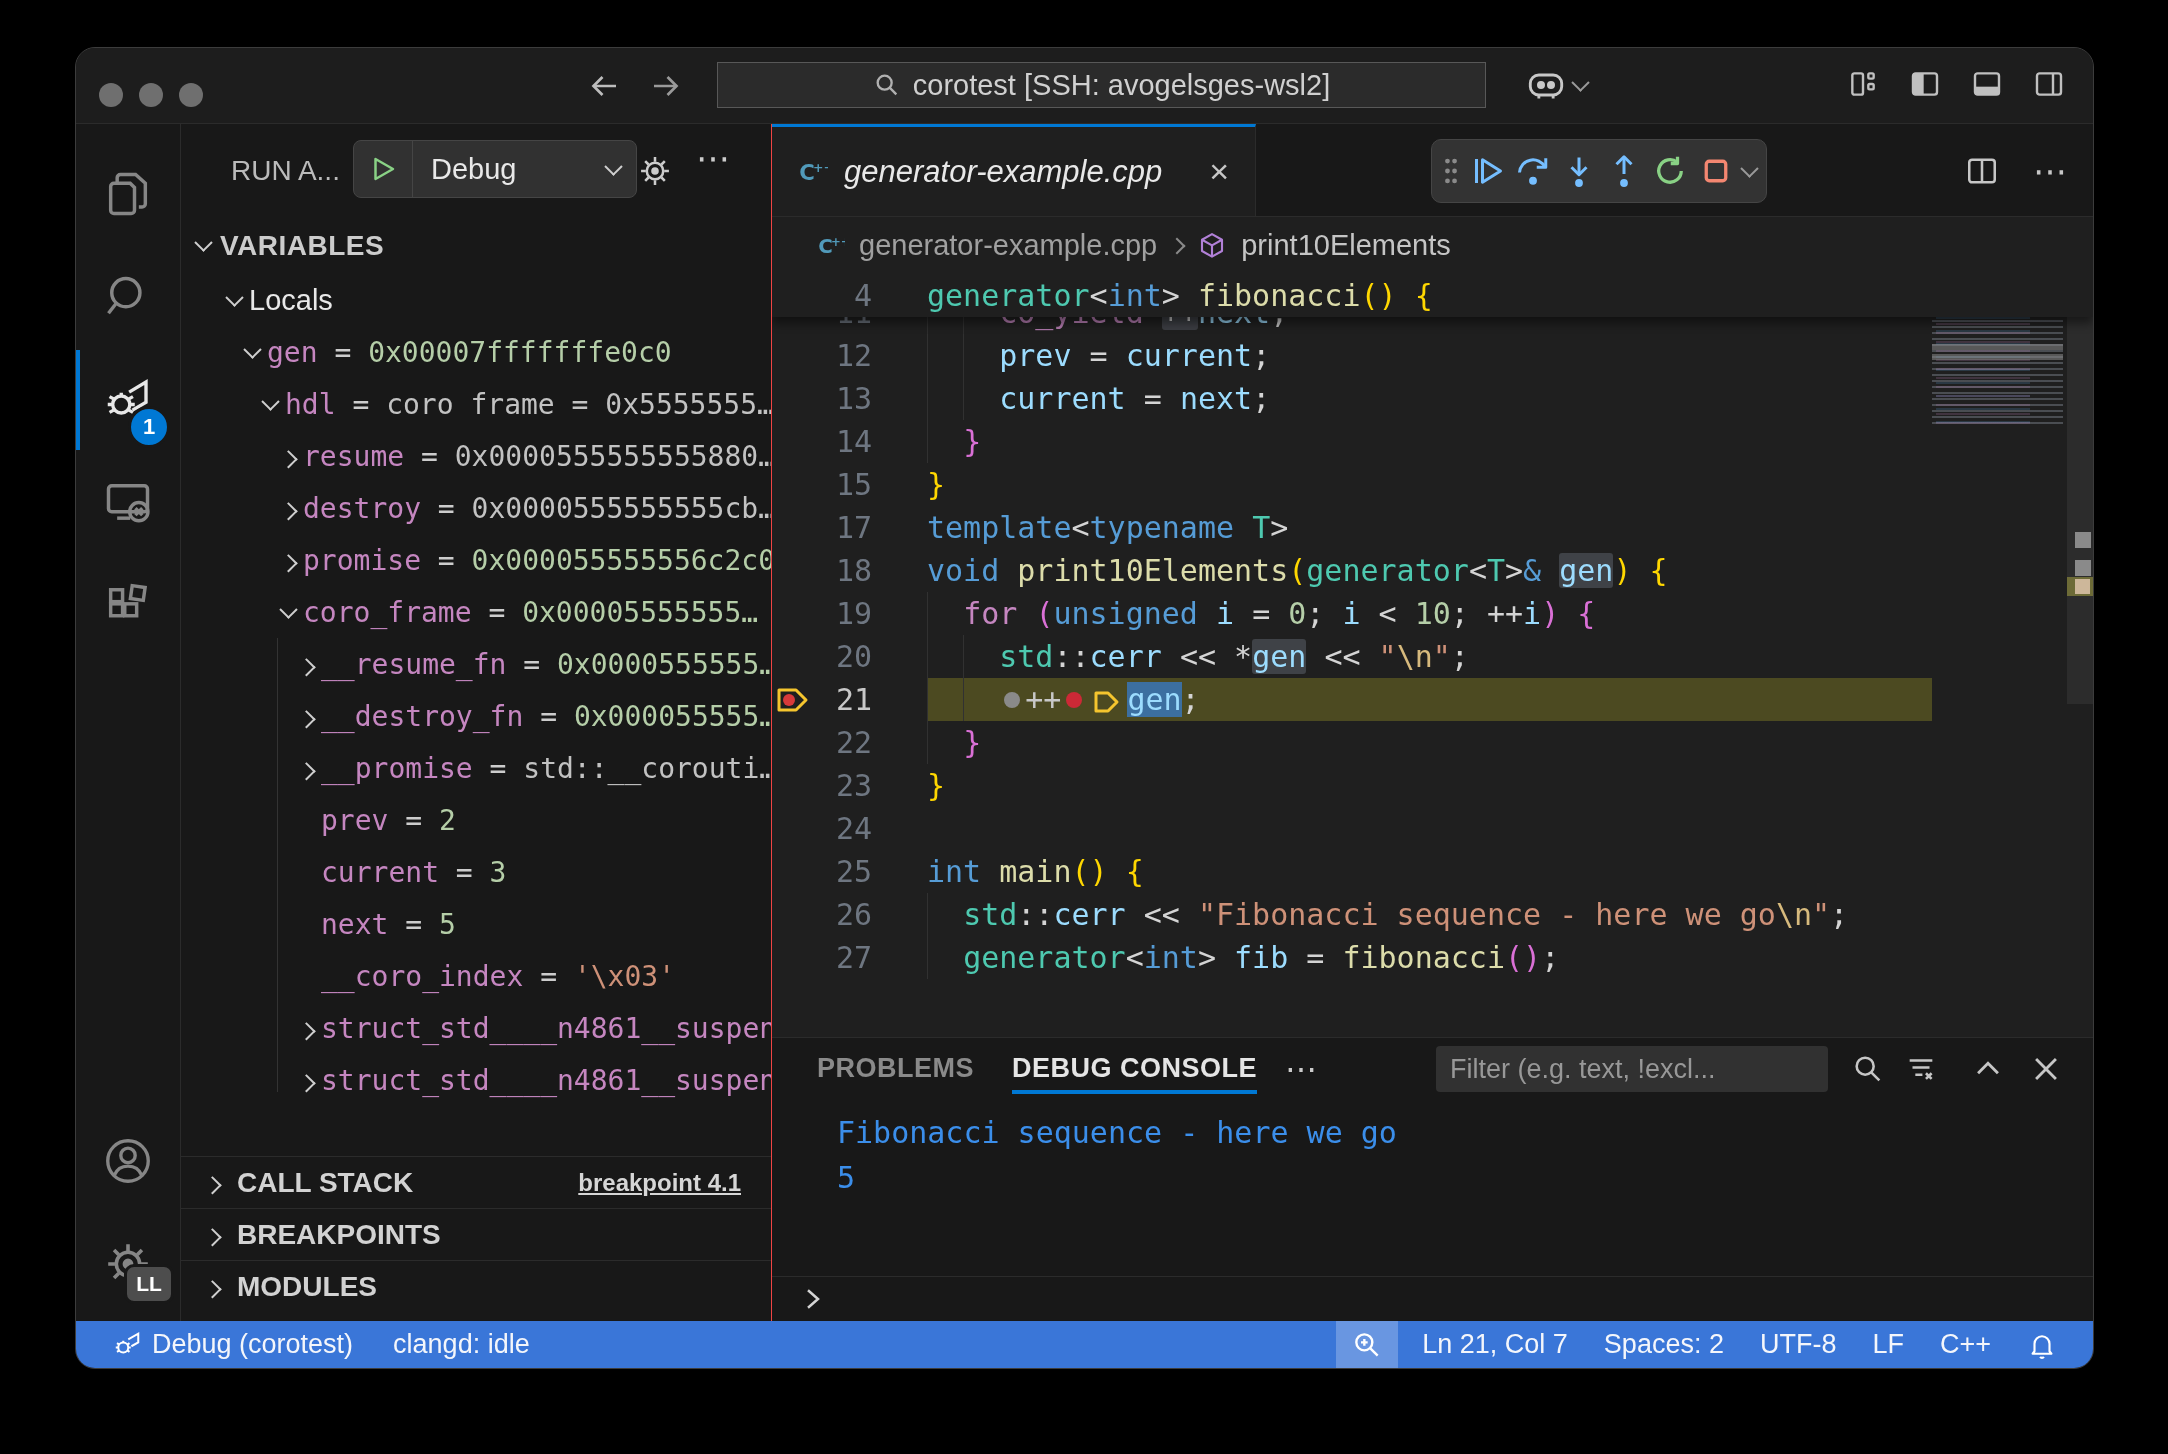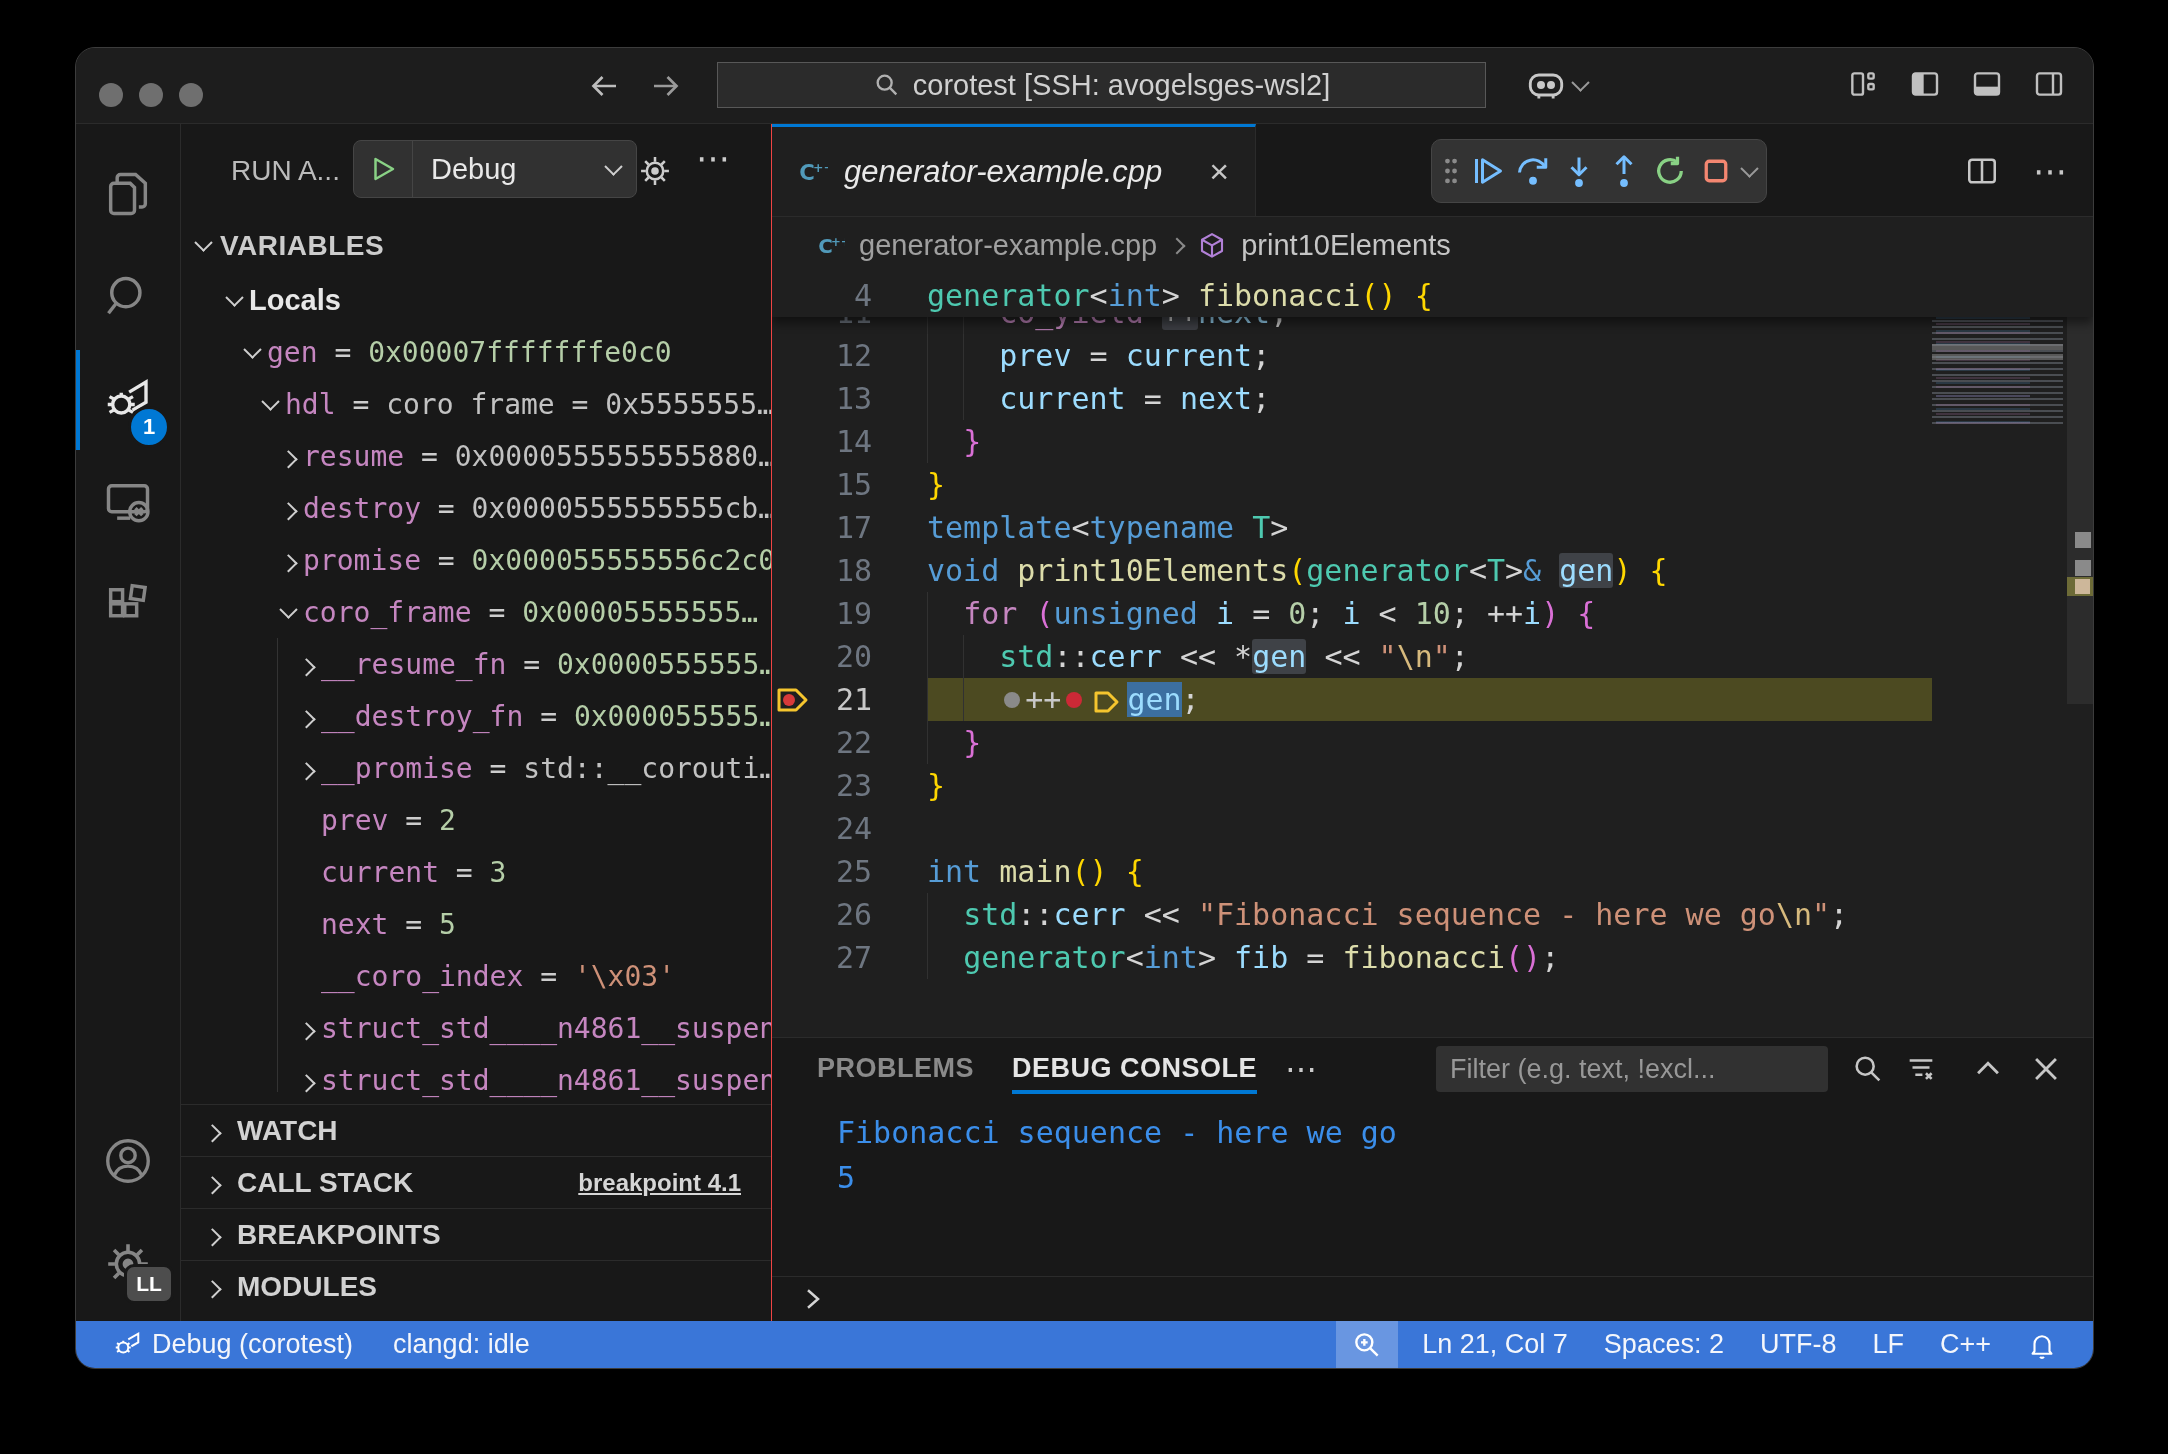--- a/index.html
+++ b/index.html
@@ -33,21 +33,21 @@
             display:flex;align-items:center;box-sizing:border-box;}
   .run-play{width:58px;display:flex;align-items:center;justify-content:center;border-right:1px solid #454545;height:100%;}
   .run-label{flex:1;color:#e8e8e8;font-size:29px;padding-left:18px;}
   .run-chev{margin-right:16px;}
   .sb-gear{position:absolute;left:455px;top:28px;color:#cccccc;}
   .sb-more{position:absolute;left:515px;top:14px;color:#cccccc;font-size:34px;}
   .vars-header{height:57px;display:flex;align-items:center;gap:10px;padding-left:16px;color:#cccccc;font-weight:bold;font-size:28px;letter-spacing:.5px;}
   .tree{position:absolute;left:0;top:150px;right:0;}
   .trow{height:52px;display:flex;align-items:center;white-space:pre;overflow:hidden;font-family:"DejaVu Sans Mono",monospace;font-size:28px;position:relative;}
   .trow .nm{color:#c586c0;}
-  .trow .nm.scope{color:#e8e8e8;font-family:"Liberation Sans",sans-serif;font-weight:bold;font-size:29px;}
+  .trow .nm.scope{color:#e8e8e8;font-family:"Liberation Sans",sans-serif;font-weight:normal;font-size:29px;}
   .trow .sep{color:#cccccc;}
   .v-green{color:#b5cea8;} .v-gray{color:#c2c2c2;} .v-orange{color:#ce9178;}
   .chevbox{width:30px;height:30px;display:inline-flex;align-items:center;justify-content:center;flex:0 0 auto;}
   .chevron{width:11px;height:11px;border-right:2.5px solid #cfcfcf;border-bottom:2.5px solid #cfcfcf;display:inline-block;}
   .chev-down{transform:rotate(45deg) translate(-2px,-2px);}
   .chev-right{transform:rotate(-45deg) translate(-2px,2px);}
   .tree-guide{position:absolute;left:96px;top:514px;width:1px;height:454px;background:#333;}
   .sb-sections{position:absolute;left:0;right:0;bottom:9px;}
   .sb-section{height:51px;border-top:1px solid #2b2b2b;display:flex;align-items:center;gap:10px;padding-left:16px;color:#d2d2d2;font-weight:bold;font-size:28px;position:relative;}
   .sb-badge{position:absolute;right:30px;font-size:24px;color:#d6d6d6;font-weight:bold;text-decoration:underline;}
@@ -286,26 +286,20 @@
           <div class="trow" style="padding-left: 110px;"><span class="chevbox"><span class="chevron chev-right"></span></span><span class="nm">__promise</span><span class="sep"> = </span><span class="v-gray">std::__corouti…</span></div>
           <div class="trow" style="padding-left: 110px;"><span class="chevbox"></span><span class="nm">prev</span><span class="sep"> = </span><span class="v-green">2</span></div>
           <div class="trow" style="padding-left: 110px;"><span class="chevbox"></span><span class="nm">current</span><span class="sep"> = </span><span class="v-green">3</span></div>
           <div class="trow" style="padding-left: 110px;"><span class="chevbox"></span><span class="nm">next</span><span class="sep"> = </span><span class="v-green">5</span></div>
           <div class="trow" style="padding-left: 110px;"><span class="chevbox"></span><span class="nm">__coro_index</span><span class="sep"> = </span><span class="v-orange">'\x03'</span></div>
           <div class="trow" style="padding-left: 110px;"><span class="chevbox"><span class="chevron chev-right"></span></span><span class="nm">struct_std____n4861__suspend</span></div>
           <div class="trow" style="padding-left: 110px;"><span class="chevbox"><span class="chevron chev-right"></span></span><span class="nm">struct_std____n4861__suspend</span></div>
         </div>
       <div class="tree-guide"></div>
       <div class="sb-sections" id="sb-sections">
-          <div class="sb-section">
-            <span class="chevbox">
-              <span class="chevron chev-right"></span>
-            </span>
-            <span>WATCH</span>
-          </div>
           <div class="sb-section">
             <span class="chevbox">
               <span class="chevron chev-right"></span>
             </span>
             <span>CALL STACK</span>
             <span class="sb-badge">breakpoint 4.1</span>
           </div>
           <div class="sb-section">
             <span class="chevbox">
               <span class="chevron chev-right"></span>

